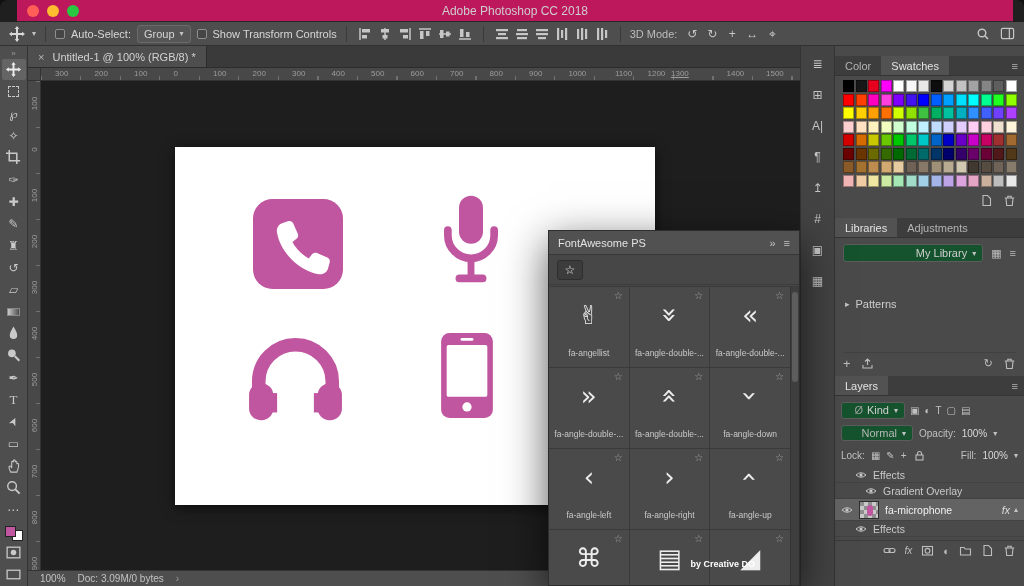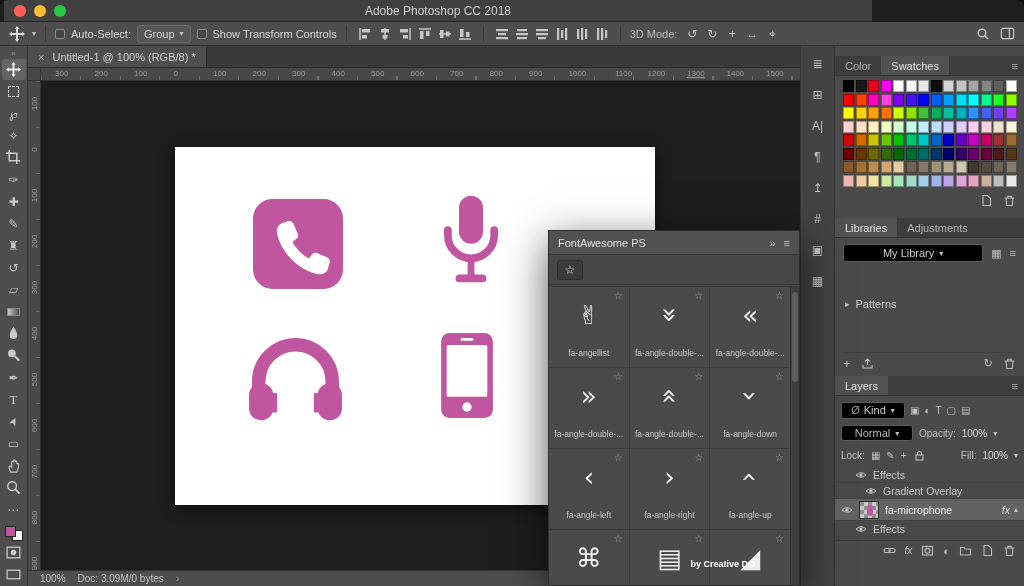--- a/index.html
+++ b/index.html
@@ -1,20 +1,20 @@
 <!DOCTYPE html>
 <html><head>
 <meta charset="utf-8">
 <style>
   *{box-sizing:border-box;margin:0;padding:0}
   html,body{width:1024px;height:586px;overflow:hidden}
   body{font-family:"Liberation Sans","DejaVu Sans",sans-serif;background:#111;color:#cfcfcf}
   #app{position:relative;width:1024px;height:586px;background:#1f1f1f;overflow:hidden;border-radius:8px 8px 0 0}
   
-  #titlebar{position:absolute;left:4px;top:0;width:868px;height:22px;background:#404040;border-bottom:1px solid #282828;display:flex;align-items:center;justify-content:center}
+  #titlebar{position:absolute;left:17px;top:0;width:996px;height:22px;background:#be185d;border-bottom:1px solid #282828;display:flex;align-items:center;justify-content:center}
   #titlebar .ttl{font-size:12px;color:#cecece}
   .tlights{position:absolute;left:10px;top:5px;display:flex;gap:8px}
   .tlights i{width:12px;height:12px;border-radius:50%;display:block}
   
   #optionsbar{position:absolute;left:0;top:22px;width:1024px;height:24px;background:#4e4e4e;border-bottom:1px solid #313131;display:flex;align-items:center;gap:6px;padding:0 8px;font-size:11px;color:#d6d6d6}
   .sep{width:1px;height:16px;background:#3a3a3a;margin:0 3px;flex:none}
   .chk{width:10px;height:10px;border:1px solid #8f8f8f;background:#454545;border-radius:2px;flex:none}
   .combo{display:flex;align-items:center;gap:5px;background:#565656;border:1px solid #6a6a6a;border-radius:3px;padding:0 6px;height:18px;flex:none}
   .caret{font-size:8px;color:#c3c3c3}
   .oicon{width:18px;height:18px;display:flex;align-items:center;justify-content:center;flex:none;font-size:12px;color:#c6c6c6}
@@ -60,21 +60,21 @@
   .ptabs{position:absolute;left:0;right:0;height:20px;background:#3d3d3d;display:flex;border-bottom:1px solid #343434}
   .ptab{padding:0 10px;display:flex;align-items:center;color:#b3b3b3}
   .ptab.on{background:#525252;color:#e4e4e4}
   .pmenu{margin-left:auto;margin-right:6px;align-self:center;color:#b3b3b3;font-size:11px}
   #swatch-grid{position:absolute;left:8px;top:34px;width:174px;display:grid;grid-template-columns:repeat(14,1fr);grid-auto-rows:12px;gap:1.5px}
   .sw{width:100%;height:100%;border:1px solid rgba(0,0,0,.35)}
   .swfooter{position:absolute;right:8px;top:148px;display:flex;gap:10px;align-items:center}
   .isvg{width:13px;height:13px}
   .isvg path,.isvg rect,.isvg circle{stroke:#bdbdbd;stroke-width:1.1;fill:none}
   .librow{position:absolute;left:8px;right:8px;top:198px;height:18px;display:flex;align-items:center;gap:8px}
-  .combo.dark{background:#000000;border-color:#5c5c5c;height:18px;flex:1;justify-content:center}
+  .combo.dark{background:#14532d;border-color:#5c5c5c;height:18px;flex:1;justify-content:flex-end}
   .viewic{color:#bdbdbd;font-size:11px}
   .stock{position:absolute;left:8px;right:8px;top:224px;height:18px;background:#404040;border:1px solid #363636;border-radius:3px;display:flex;align-items:center;gap:5px;padding:0 6px;color:#909090}
   .stock input{flex:1;background:transparent;border:none;outline:none;color:#c9c9c9;font-size:10.5px}
   .stock input::placeholder{color:#8d8d8d}
   .patterns{position:absolute;left:10px;top:252px;display:flex;align-items:center;gap:6px;color:#cdcdcd}
   .libfooter{position:absolute;left:8px;right:8px;top:306px;height:18px;display:flex;align-items:center;gap:10px;color:#bdbdbd;border-top:1px solid #414141;padding-top:3px}
   .filtrow{position:absolute;left:6px;right:6px;top:354px;height:20px;display:flex;align-items:center;gap:5px}
   .mini{font-size:10px;color:#c0c0c0}
   .blendrow{position:absolute;left:6px;right:6px;top:378px;height:18px;display:flex;align-items:center;gap:6px;color:#b6b6b6}
   .lockrow{position:absolute;left:6px;right:6px;top:400px;height:18px;display:flex;align-items:center;gap:6px;color:#b6b6b6}
@@ -341,21 +341,21 @@
       <span class="rl" style="left: 251px;">300</span>
       <span class="rl" style="left: 290.5px;">400</span>
       <span class="rl" style="left: 330px;">500</span>
       <span class="rl" style="left: 369.5px;">600</span>
       <span class="rl" style="left: 409px;">700</span>
       <span class="rl" style="left: 448.5px;">800</span>
       <span class="rl" style="left: 488px;">900</span>
       <span class="rl" style="left: 527.5px;">1000</span>
       <span class="rl" style="left: 574px;">1100</span>
       <span class="rl" style="left: 606.5px;">1200</span>
-      <span class="rl" style="left: 646px; text-decoration: underline;">1300</span>
+      <span class="rl" style="left: 630px; text-decoration: underline;">1300</span>
       <span class="rl" style="left: 685.5px;">1400</span>
       <span class="rl" style="left: 725px;">1500</span>
     </div>
   <div id="ruler-v">
       <span class="rlv" style="top: 18px;">100</span>
       <span class="rlv" style="top: 64px;">0</span>
       <span class="rlv" style="top: 110px;">100</span>
       <span class="rlv" style="top: 156px;">200</span>
       <span class="rlv" style="top: 202px;">300</span>
       <span class="rlv" style="top: 248px;">400</span>

